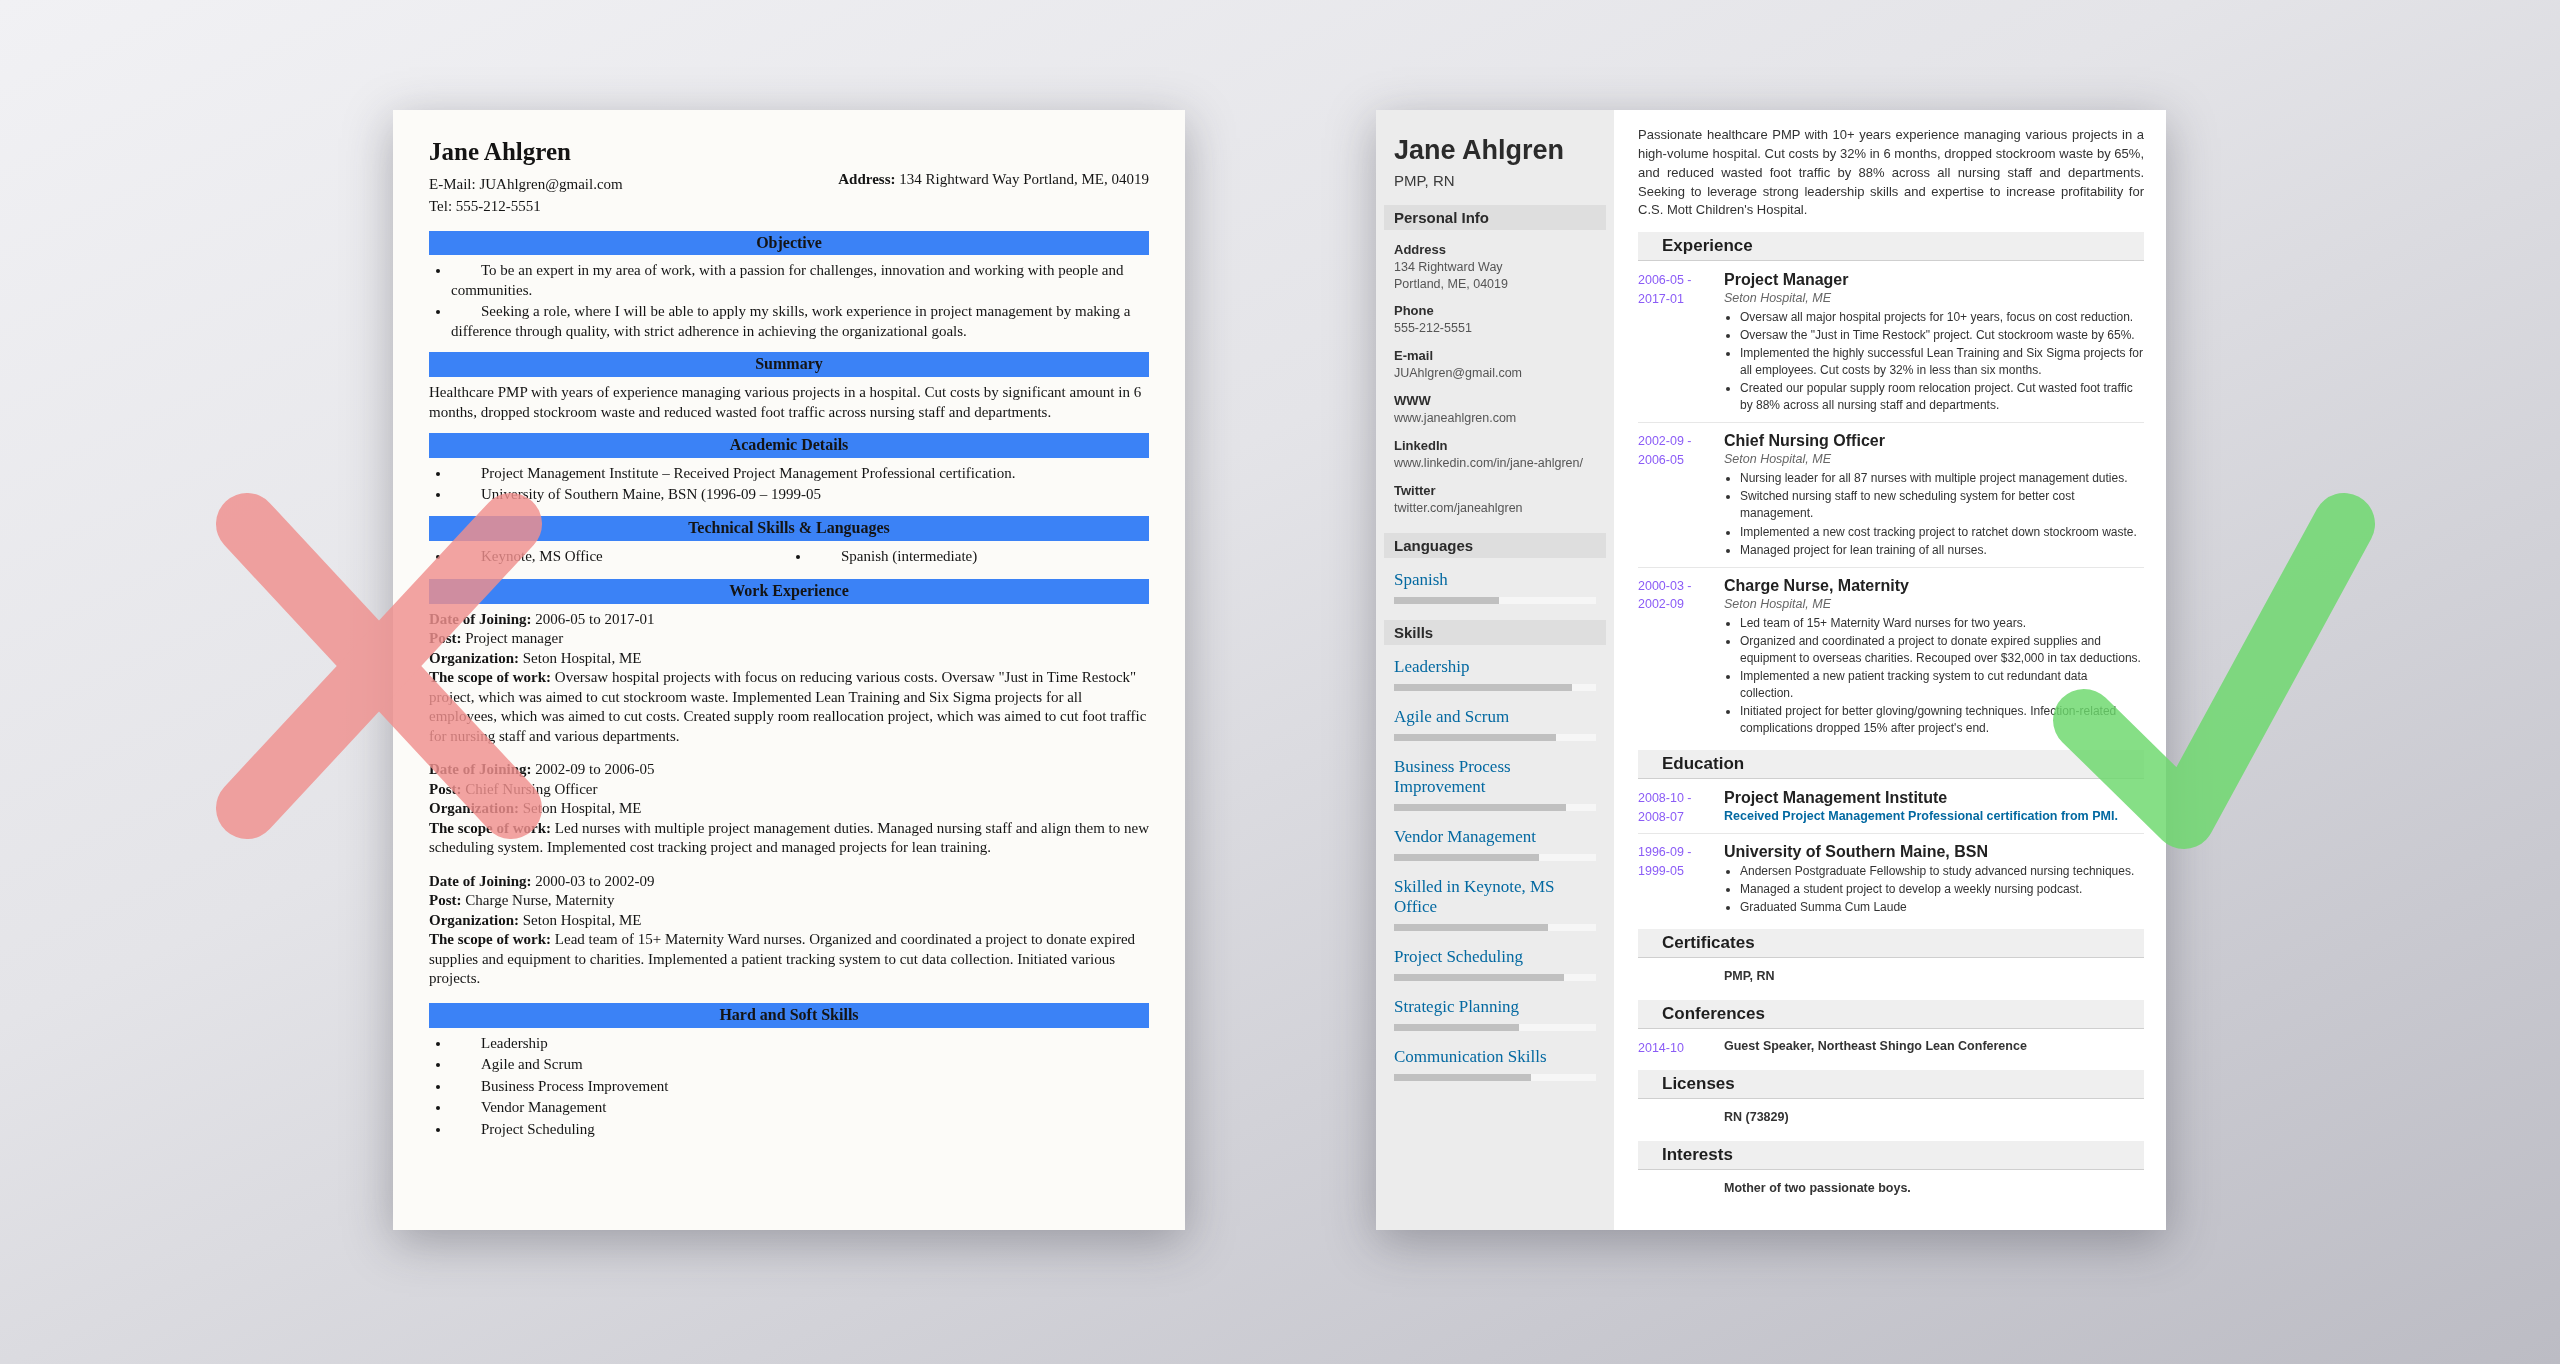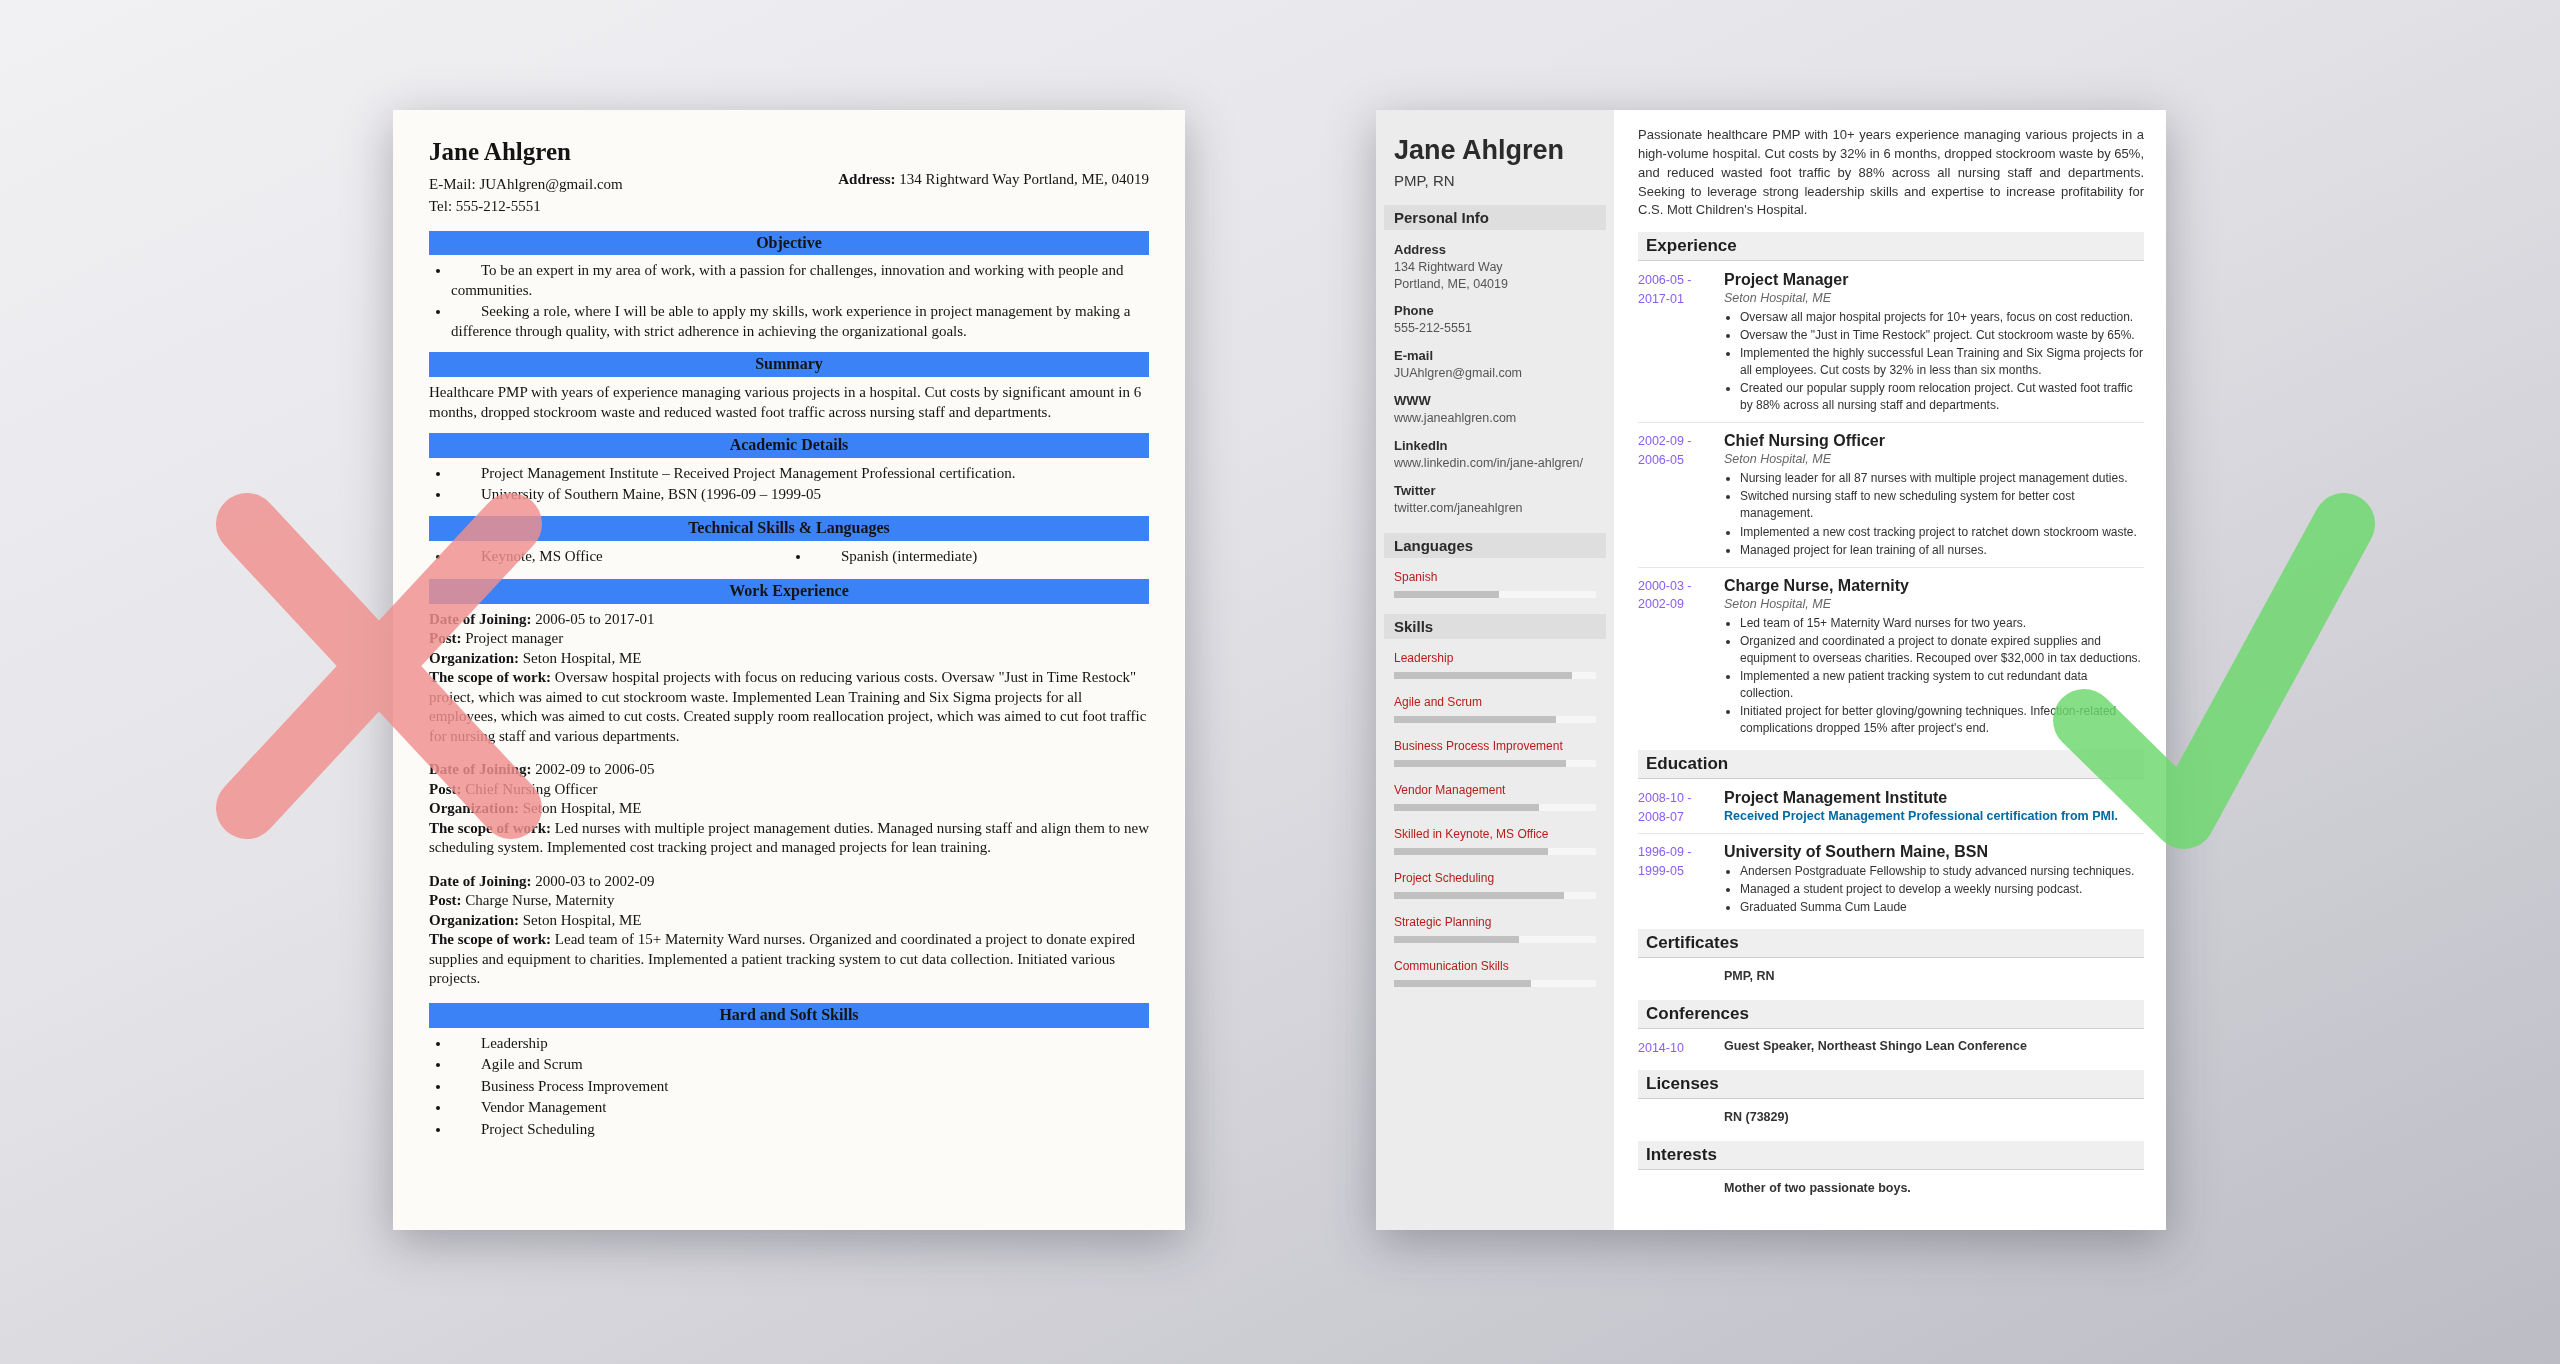--- a/index.html
+++ b/index.html
@@ -30,27 +30,27 @@
   
   .page-right{left:1376px;width:790px;background:#ffffff;display:flex;}
   .sb{width:238px;flex-shrink:0;background:#ececec;padding:26px 18px 20px;box-sizing:border-box;}
   .sb-name{font-size:27px;font-weight:bold;color:#2b2b2b;margin:0;line-height:1.1;}
   .sb-title{font-size:15px;color:#3a3a3a;margin:6px 0 10px;}
   .sb-band{background:#dedede;font-weight:bold;font-size:15px;color:#2b2b2b;padding:4px 10px;margin:16px -10px 12px;}
   .sb-field{margin-bottom:11px;}
   .sb-label{font-size:13px;font-weight:bold;color:#2e2e2e;margin-bottom:2px;}
   .sb-value{font-size:12.5px;color:#555;line-height:1.35;}
   .sb-skill{margin-bottom:16px;}
-  .sb-skill-name{font-size:12px;color:#b91c1c;margin-bottom:7px;}
+  .sb-skill-name{font-size:17px;color:#0369a1;margin-bottom:7px;font-family:Liberation Serif, serif;}
   .sb-bar{height:7px;background:#f6f6f6;}
   .sb-bar-fill{height:100%;background:#c0c0c0;}
 
   .mn{flex:1;padding:16px 22px 20px 24px;box-sizing:border-box;}
   .mn-summary{font-size:13px;color:#333;line-height:1.45;margin:0 0 10px;text-align:justify;}
-  .mn-band{background:#efefef;border-bottom:1px solid #cfcfcf;font-size:17px;font-weight:bold;color:#1e1e1e;padding:4px 8px;margin:12px 0 10px;}
+  .mn-band{background:#efefef;border-bottom:1px solid #cfcfcf;font-size:17px;font-weight:bold;color:#1e1e1e;padding:4px 24px;margin:12px 0 10px;}
   .job{display:flex;margin-bottom:9px;}
   .job.sep{border-bottom:1px solid #e7e7e7;padding-bottom:7px;}
   .job-dates{width:86px;flex-shrink:0;font-size:12.5px;color:#8b5cf6;line-height:1.5;}
   .job-body{flex:1;}
   .job-role{font-size:16px;font-weight:bold;color:#222;margin:0 0 2px;}
   .job-company{font-size:12.5px;font-style:italic;color:#666;margin-bottom:4px;}
   .job-ul{margin:0;padding-left:16px;}
   .job-ul li{font-size:12px;color:#333;line-height:1.42;margin-bottom:1px;}
   .edu-detail{font-size:12.5px;color:#0369a1;font-weight:bold;}
   .mn-plain{margin-left:86px;font-size:12.5px;font-weight:bold;color:#333;padding:1px 0 5px;}

